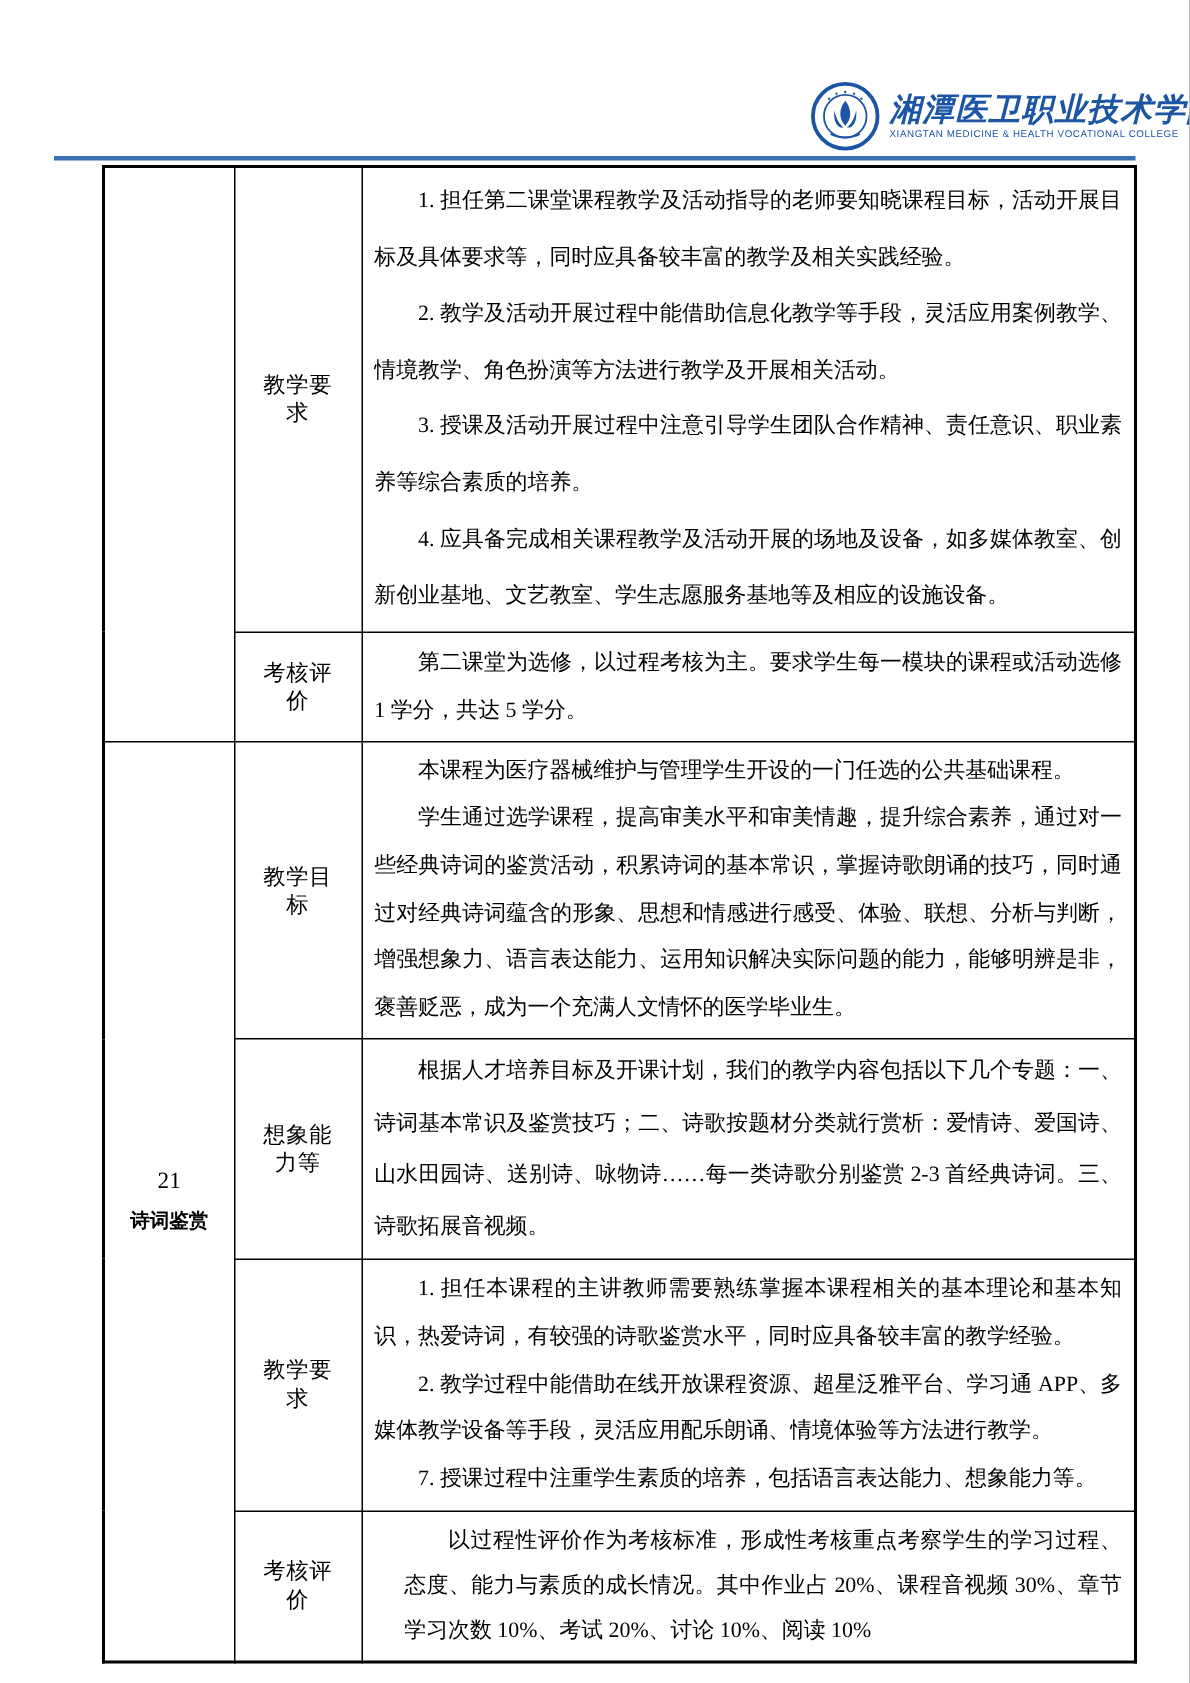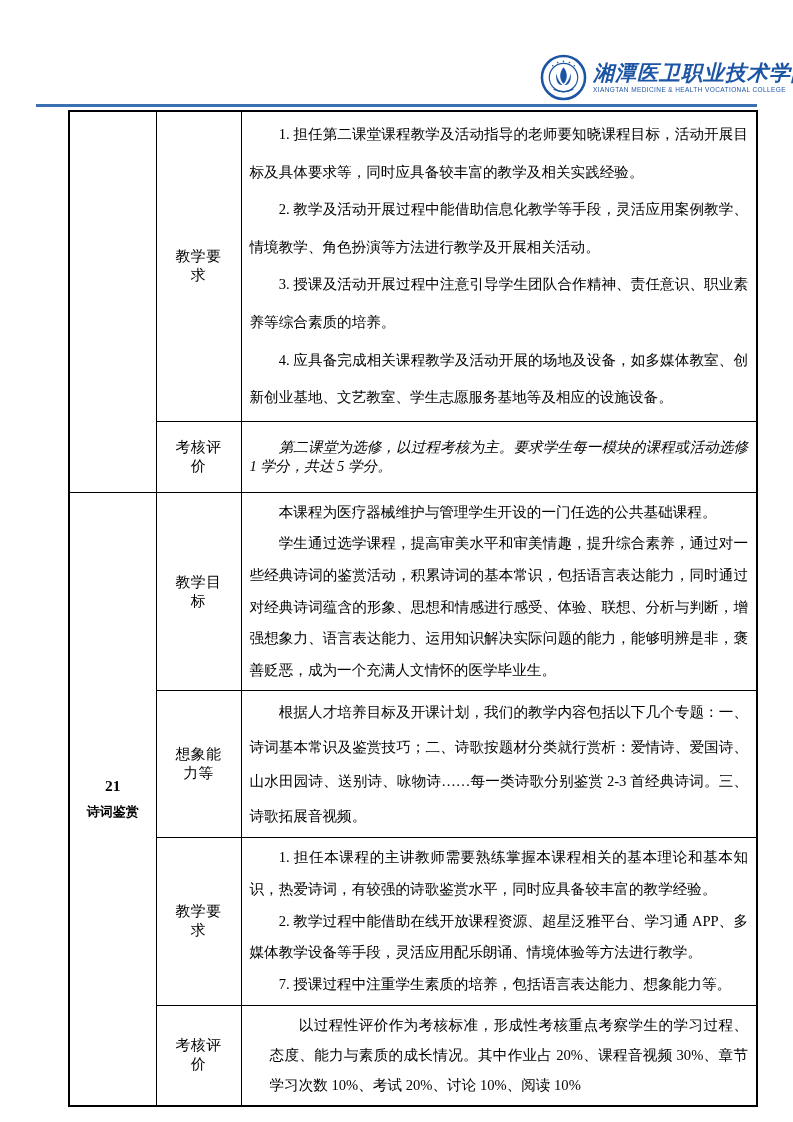--- a/index.html
+++ b/index.html
@@ -44,34 +44,34 @@
   .course-table td{
     border:1px solid #000;
     padding:16px;
     vertical-align:middle;
   }
   .course-table{border:2px solid #000;}
   col.c1{width:87px;}
   col.c2{width:85px;}
   col.c3{width:516px;}
   td.course-cell{text-align:center;}
-  .course-no{font-weight:bold;font-size:15.5px;line-height:26px;}
+  .course-no{font-weight:normal;font-size:15.5px;line-height:26px;}
   .course-name{font-weight:bold;font-size:13px;line-height:26px;}
   td.label-cell{
     text-align:center;font-size:14.8px;letter-spacing:0.5px;
   }
   td.content-cell{padding:4px 8px;}
   td.content-cell p{
     margin:0;
     font-size:14.6px;
     text-align:justify;
     text-indent:2em;
   }
   tr.r1{height:265px;} tr.r1 p{line-height:37.6px;}
-  tr.r2{height:57px;}  tr.r2 p{line-height:19px;font-style:italic;}
+  tr.r2{height:57px;}  tr.r2 p{line-height:32px;}
   tr.r3{height:190px;} tr.r3 p{line-height:31.6px;}
   tr.r4{height:138px;} tr.r4 p{line-height:34.4px;}
   tr.r5{height:160px;} tr.r5 p{line-height:31.8px;}
   tr.r6{height:92px;}  tr.r6 p{line-height:30.2px;margin-left:20px;}
   
   .page-number{
     position:absolute;top:1028px;left:0;right:0;
     text-align:center;font-size:14px;
   }
 </style>
@@ -127,21 +127,21 @@
       </tr>
 
       <tr class="r3">
         <td class="course-cell" rowspan="4">
           <div class="course-no">21</div>
           <div class="course-name">诗词鉴赏</div>
         </td>
         <td class="label-cell">教学目标</td>
         <td class="content-cell">
           <p>本课程为医疗器械维护与管理学生开设的一门任选的公共基础课程。</p>
-          <p>学生通过选学课程，提高审美水平和审美情趣，提升综合素养，通过对一些经典诗词的鉴赏活动，积累诗词的基本常识，包括语言表达能力，同时通过对经典诗词蕴含的形象、思想和情感进行感受、体验、联想、分析与判断，增强想象力、语言表达能力、运用知识解决实际问题的能力，能够明辨是非，褒善贬恶，成为一个充满人文情怀的医学毕业生。</p>
+          <p>学生通过选学课程，提高审美水平和审美情趣，提升综合素养，通过对一些经典诗词的鉴赏活动，积累诗词的基本常识，掌握诗歌朗诵的技巧，同时通过对经典诗词蕴含的形象、思想和情感进行感受、体验、联想、分析与判断，增强想象力、语言表达能力、运用知识解决实际问题的能力，能够明辨是非，褒善贬恶，成为一个充满人文情怀的医学毕业生。</p>
         </td>
       </tr>
       <tr class="r4">
         <td class="label-cell">想象能力等</td>
         <td class="content-cell">
           <p>根据人才培养目标及开课计划，我们的教学内容包括以下几个专题：一、诗词基本常识及鉴赏技巧；二、诗歌按题材分类就行赏析：爱情诗、爱国诗、山水田园诗、送别诗、咏物诗……每一类诗歌分别鉴赏 2-3 首经典诗词。三、诗歌拓展音视频。</p>
         </td>
       </tr>
       <tr class="r5">
         <td class="label-cell">教学要求</td>

